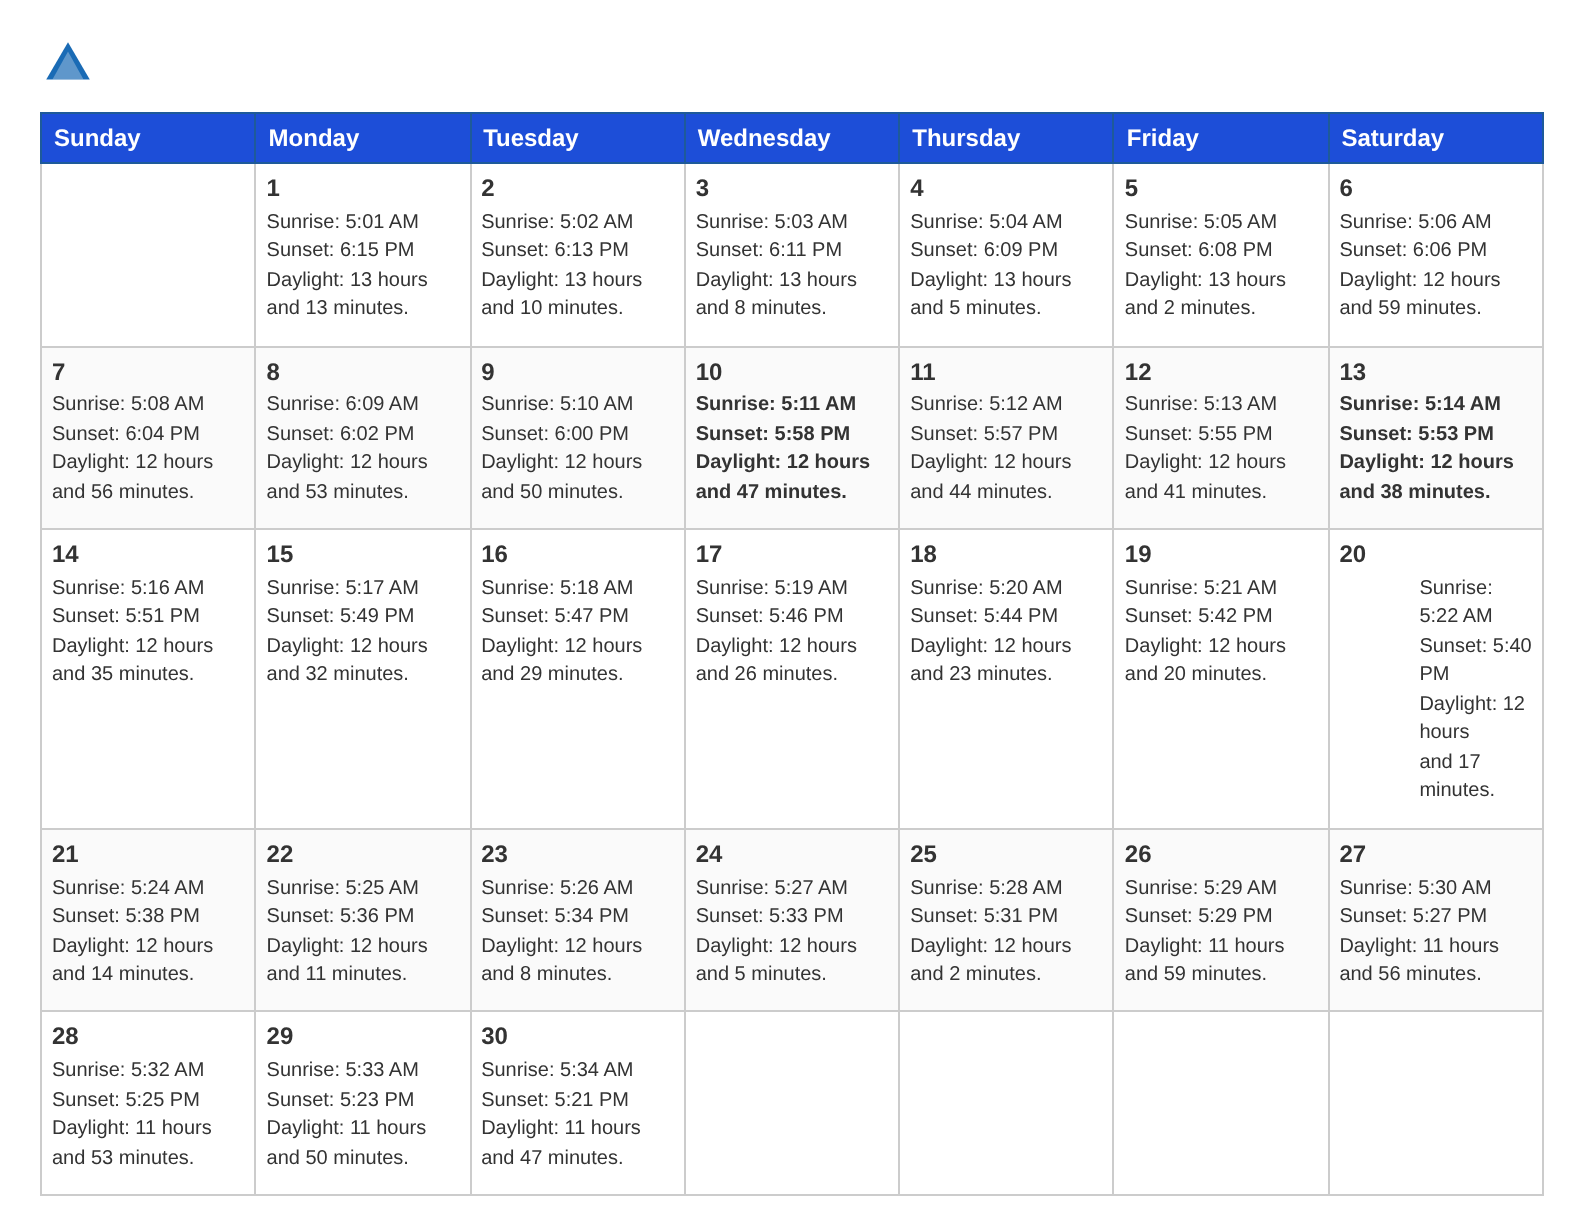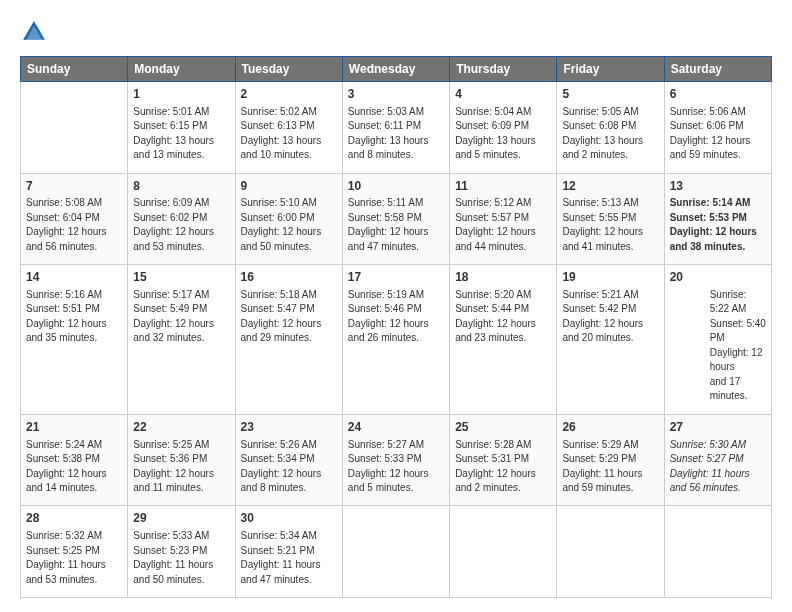--- a/index.html
+++ b/index.html
@@ -61,21 +61,21 @@
       color: #555;
     }
     .calendar {
       flex: 1;
       border: 1px solid #ccc;
       border-collapse: collapse;
       width: 100%;
       table-layout: fixed;
     }
     .calendar th {
-      background: #737373;
+      background: #1d4ed8;
       color: #fff;
       text-align: left;
       padding: 5px 6px;
       font-size: 12px;
       border: 1px solid #1e5a9a;
     }
     .calendar td {
       border: 1px solid #ccc;
       vertical-align: top;
       padding: 4px 5px;
@@ -200,21 +200,21 @@
           </td>
           <td>
             <div class="day-num">9</div>
             <div class="day-info" style="white-space: pre-line;">Sunrise: 5:10 AM
 Sunset: 6:00 PM
 Daylight: 12 hours
 and 50 minutes.</div>
           </td>
           <td>
             <div class="day-num">10</div>
-            <div class="day-info" style="white-space: pre-line;">Sunrise: 5:11 AM
+            <div class="day-info" style="white-space: pre-line; font-weight: bold;">Sunrise: 5:11 AM
 Sunset: 5:58 PM
 Daylight: 12 hours
 and 47 minutes.</div>
           </td>
           <td>
             <div class="day-num">11</div>
             <div class="day-info" style="white-space: pre-line;">Sunrise: 5:12 AM
 Sunset: 5:57 PM
 Daylight: 12 hours
 and 44 minutes.</div>
@@ -323,21 +323,21 @@
           </td>
           <td>
             <div class="day-num">26</div>
             <div class="day-info" style="white-space: pre-line;">Sunrise: 5:29 AM
 Sunset: 5:29 PM
 Daylight: 11 hours
 and 59 minutes.</div>
           </td>
           <td>
             <div class="day-num">27</div>
-            <div class="day-info" style="white-space: pre-line; font-style: italic;">Sunrise: 5:30 AM
+            <div class="day-info" style="white-space: pre-line;">Sunrise: 5:30 AM
 Sunset: 5:27 PM
 Daylight: 11 hours
 and 56 minutes.</div>
           </td>
         </tr>
         <tr>
           <td>
             <div class="day-num">28</div>
             <div class="day-info" style="white-space: pre-line;">Sunrise: 5:32 AM
 Sunset: 5:25 PM

